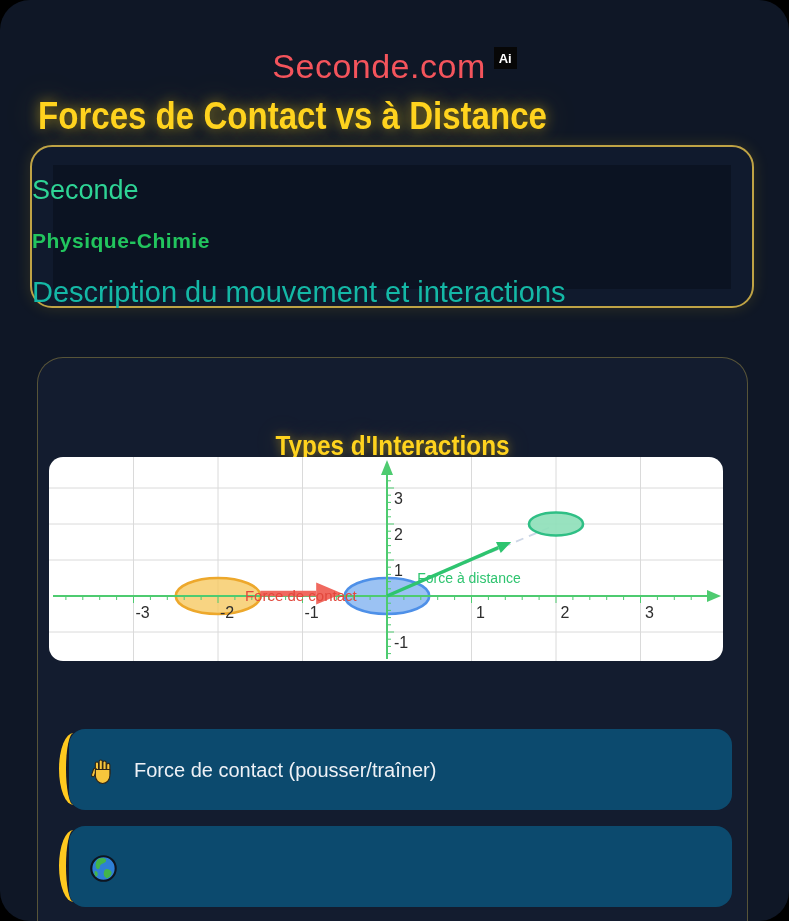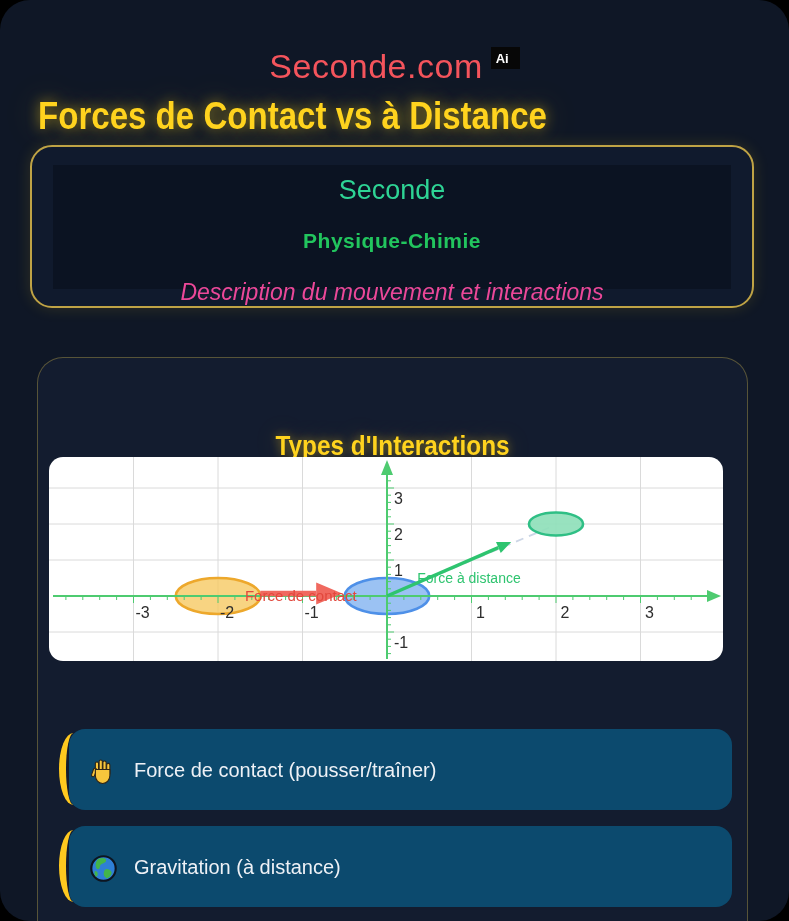--- a/index.html
+++ b/index.html
@@ -3,36 +3,36 @@
 <meta charset="utf-8">
 <style>
   html,body{margin:0;padding:0;background:#000;}
   body{width:789px;height:921px;overflow:hidden;font-family:"Liberation Sans",sans-serif;}
   .page{position:relative;width:789px;height:921px;background:#0f1726;border-radius:30px;overflow:hidden;}
 
   
   .brand-row{position:absolute;top:46px;left:0;width:100%;display:flex;justify-content:center;align-items:flex-start;gap:8px;}
   .brand{font-size:34px;line-height:40px;color:#f4545c;letter-spacing:.5px;}
   .ai-badge{display:inline-block;background:#070707;color:#fff;font-size:13px;font-weight:bold;
-    padding:5px 11px 4px 5px;margin-top:1px;line-height:13px;}
+    padding:5px 5px 4px 5px;margin-top:1px;line-height:13px;}
 
   .main-title{position:absolute;top:95px;left:0;width:100%;text-align:left;color:#ffd31e;
     font-size:38px;font-weight:bold;line-height:42px;
     text-shadow:0 0 14px rgba(255,211,30,.55),0 0 38px rgba(255,211,30,.30);}
   .condensed{display:inline-block;transform:scaleX(.87);transform-origin:center;white-space:nowrap;}
 
   
   .course-card{position:absolute;left:30px;top:145px;width:724px;height:163px;box-sizing:border-box;
     background:#101a2d;border:2px solid #bfa345;border-radius:22px;
     box-shadow:0 0 16px rgba(255,211,30,.14);}
   .course-inner{position:absolute;left:21px;right:21px;top:18px;height:124px;background:#0b1322;}
-  .course-line{position:absolute;left:0;width:100%;text-align:center;}
+  .course-line{position:absolute;left:0;width:100%;text-align:left;}
   .level-text{top:28px;font-size:27px;line-height:30px;color:#2ed495;}
   .subject-text{top:79px;font-size:21px;line-height:30px;font-weight:bold;color:#22c55e;letter-spacing:.5px;}
-  .chapter-text{top:132px;font-size:23px;line-height:27px;color:#ec4899;font-style:italic;}
+  .chapter-text{top:132px;font-size:29px;line-height:27px;color:#14b8a6;}
 
   
   .types-card{position:absolute;left:37px;top:357px;width:711px;height:620px;box-sizing:border-box;
     background:#131c2f;border:1px solid rgba(233,203,77,.32);border-radius:26px;}
   .section-title{position:absolute;top:47px;left:0;width:100%;text-align:center;color:#ffd31e;
     font-size:28px;font-weight:bold;line-height:34px;
     text-shadow:0 0 10px rgba(255,211,30,.45),0 0 26px rgba(255,211,30,.25);margin-top:24px;}
   .chart-plot{position:absolute;left:11px;top:99px;width:674px;height:204px;background:#fff;border-radius:14px;overflow:hidden;}
   .chart-plot svg{display:block;width:674px;height:204px;}
   .chart-plot text{font-family:"Liberation Sans",sans-serif;}
@@ -190,17 +190,16 @@
     </div>
 
     <div class="fact-card fact-2">
       <div class="accent-bar"></div>
       <svg class="fact-icon" viewBox="0 0 32 32">
         <circle cx="16" cy="16" r="12.6" fill="#2f7fd6" stroke="#0d1520" stroke-width="2.2"></circle>
         <path fill="#43b54a" d="M10 6.5 q5 -2.4 8.3 -0.2 q1.2 3 -1.8 4 q-4.2 1.2 -4.2 4 q0 3 -3 2.2 q-3.4 -4.2 0.7 -10z"></path>
         <path fill="#43b54a" d="M18.5 16.5 q5 0.2 6 4 q-1 4.6 -5 5.8 q-4 -2 -3.2 -5.8 q0.2 -3 2.2 -4z"></path>
         <path fill="#43b54a" d="M7 18.5 q3 0 3 2.8 q0 3 -2 3 q-2 -2.4 -1 -5.8z"></path>
       </svg>
-      <span class="fact-text">Gravitation (à distance)</span>
     </div>
   </div>
 
 </div>
 
 </body></html>

